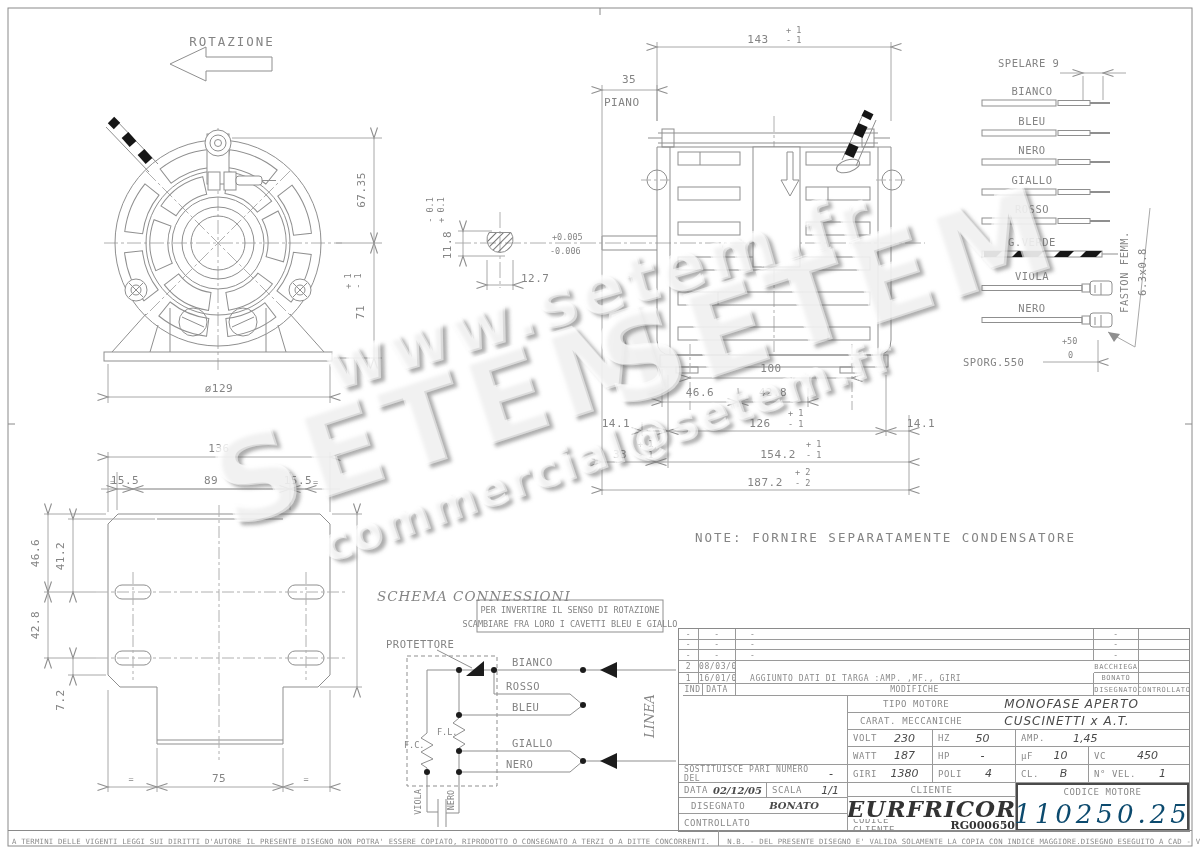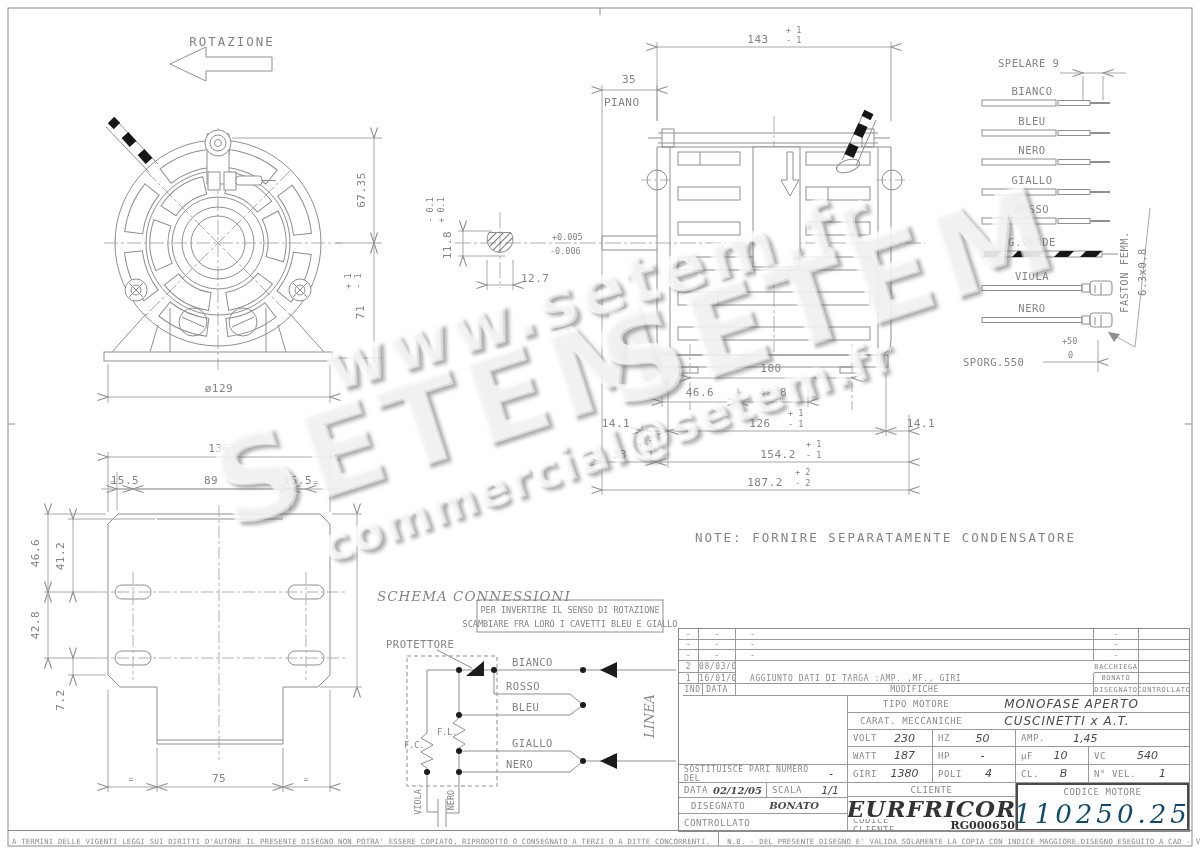--- a/index.html
+++ b/index.html
@@ -641,21 +641,21 @@
   <div class="c" style="left:254px;top:118px;width:83px;height:18px;">
     <span class="lab9" style="padding-left:5px">HP</span>
         <span class="val" style="flex:1;text-align:center">-</span>
   </div>
   <div class="c" style="left:337px;top:118px;width:73px;height:18px;">
     <span class="lab9" style="padding-left:5px">µF</span>
         <span class="val" style="flex:1;text-align:center">10</span>
   </div>
   <div class="c noR" style="left:410px;top:118px;width:100px;height:18px;">
     <span class="lab9" style="padding-left:5px">VC</span>
-        <span class="val" style="flex:1;text-align:center">540</span>
+        <span class="val" style="flex:1;text-align:center">450</span>
   </div>
   <div class="c" style="left:169px;top:136px;width:85px;height:18px;">
     <span class="lab9" style="padding-left:5px">GIRI</span>
         <span class="val" style="flex:1;text-align:center">1380</span>
   </div>
   <div class="c" style="left:254px;top:136px;width:83px;height:18px;">
     <span class="lab9" style="padding-left:5px">POLI</span>
         <span class="val" style="flex:1;text-align:center">4</span>
   </div>
   <div class="c" style="left:337px;top:136px;width:73px;height:18px;">

